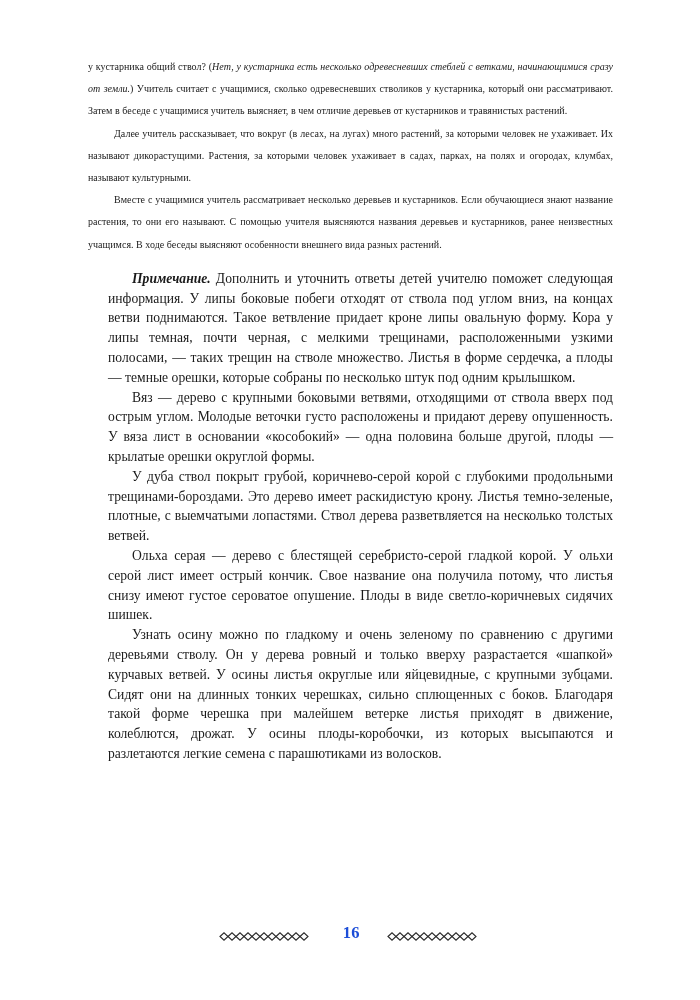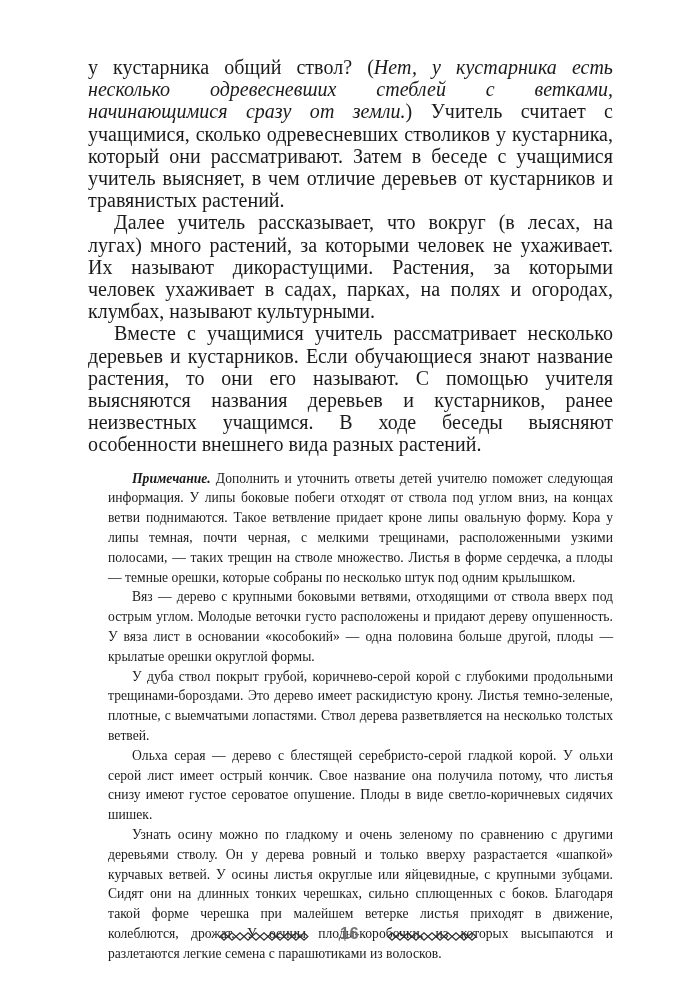--- a/index.html
+++ b/index.html
@@ -24,21 +24,21 @@
     position: absolute;
     left: 88px;
     top: 56px;
     width: 525px;
   }
   p {
     margin: 0;
     text-align: justify;
     text-justify: inter-word;
     hyphens: manual;
-    font-size: 20px;
+    font-size: 10px;
     line-height: 22.2px;
     letter-spacing: 0.02px;
   }
   p.body-par {
     text-indent: 26px;
   }
   p.first-par {
     text-indent: 0;
   }
   .note-block {
@@ -67,27 +67,27 @@
     align-items: center;
     justify-content: center;
     gap: 26px;
   }
   .ornament {
     display: block;
     width: 96px;
     height: 11px;
   }
   .page-number {
-    font-family: Liberation Sans, sans-serif;
+    font-family: Liberation Serif, serif;
     font-size: 16.5px;
     font-weight: 600;
-    color: #737373;
+    color: #1d4ed8;
     letter-spacing: 0.4px;
     min-width: 20px;
-    text-align: left;
+    text-align: right;
   }
 </style>
 </head>
 <body>
 
 <div class="page">
 
   <div class="text-column">
     <div id="body-paragraphs">
         <p class="body-par first-par"><span>у кустарника общий ствол? (</span><em class="italic">Нет, у кустарника есть несколько одревес­невших стеблей с ветками, начинающимися сразу от земли.</em><span>) Учитель считает с учащимися, сколько одревесневших стволиков у кустарни­ка, который они рассматривают. Затем в беседе с учащимися учи­тель выясняет, в чем отличие деревьев от кустарников и травянистых растений.</span></p>

